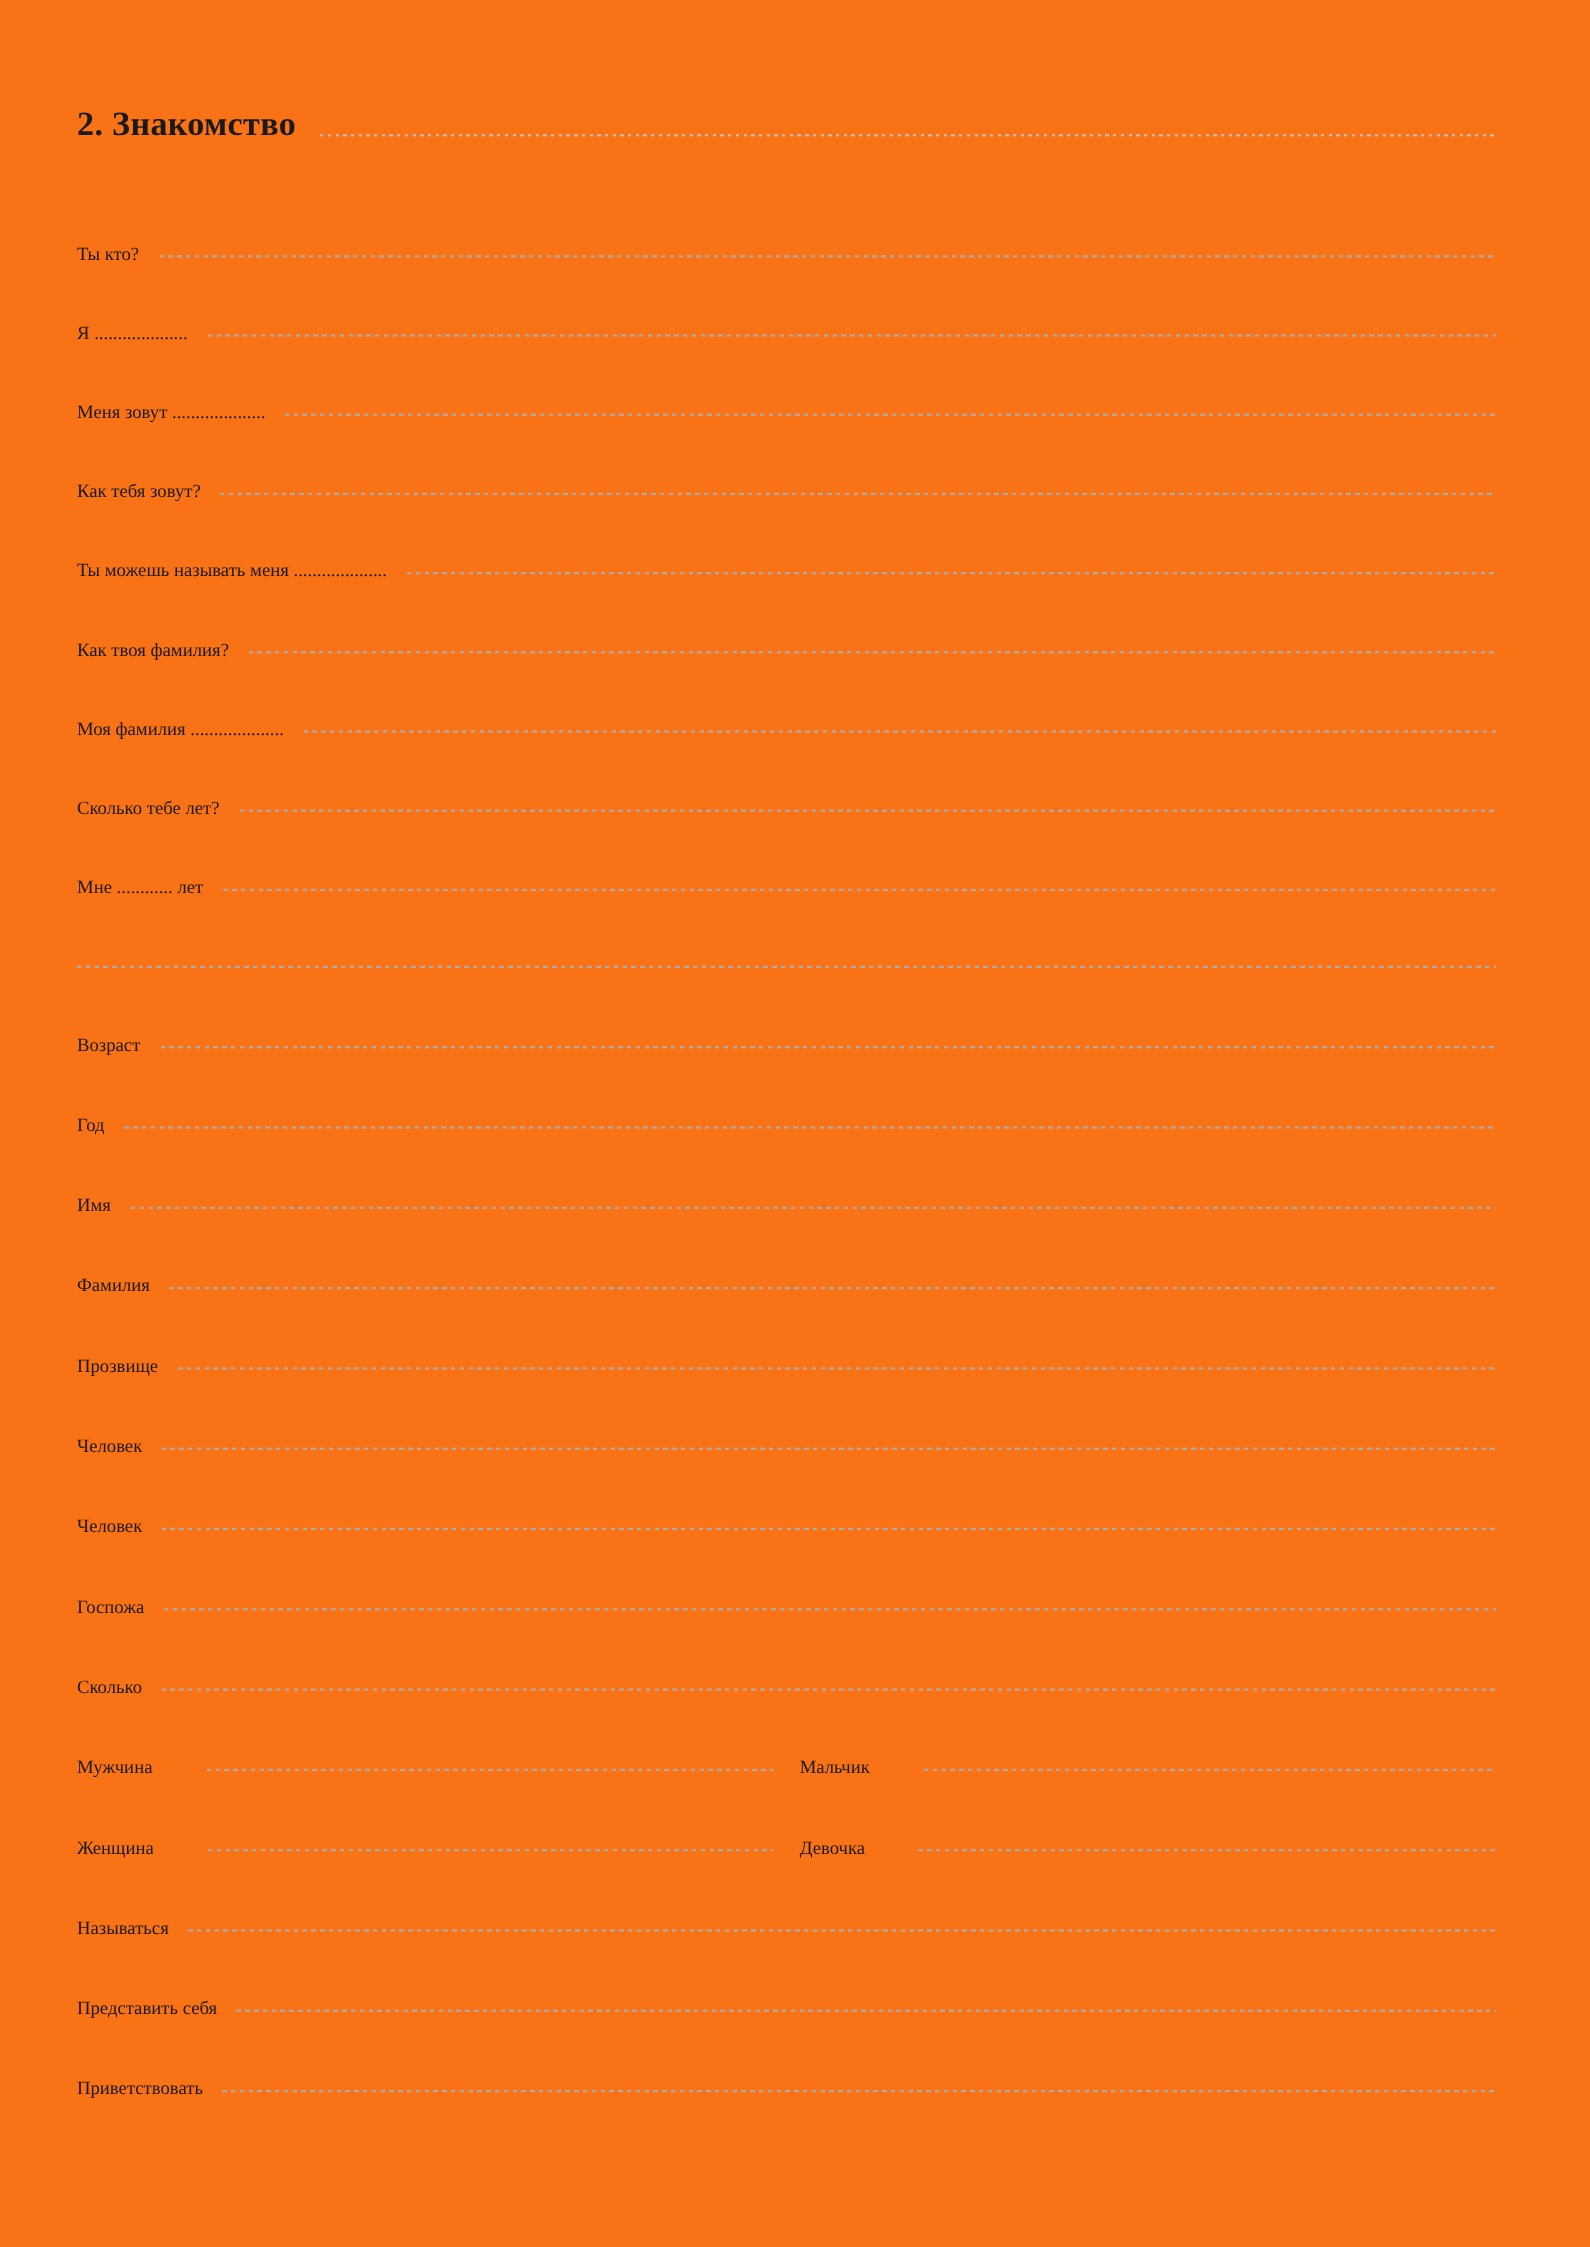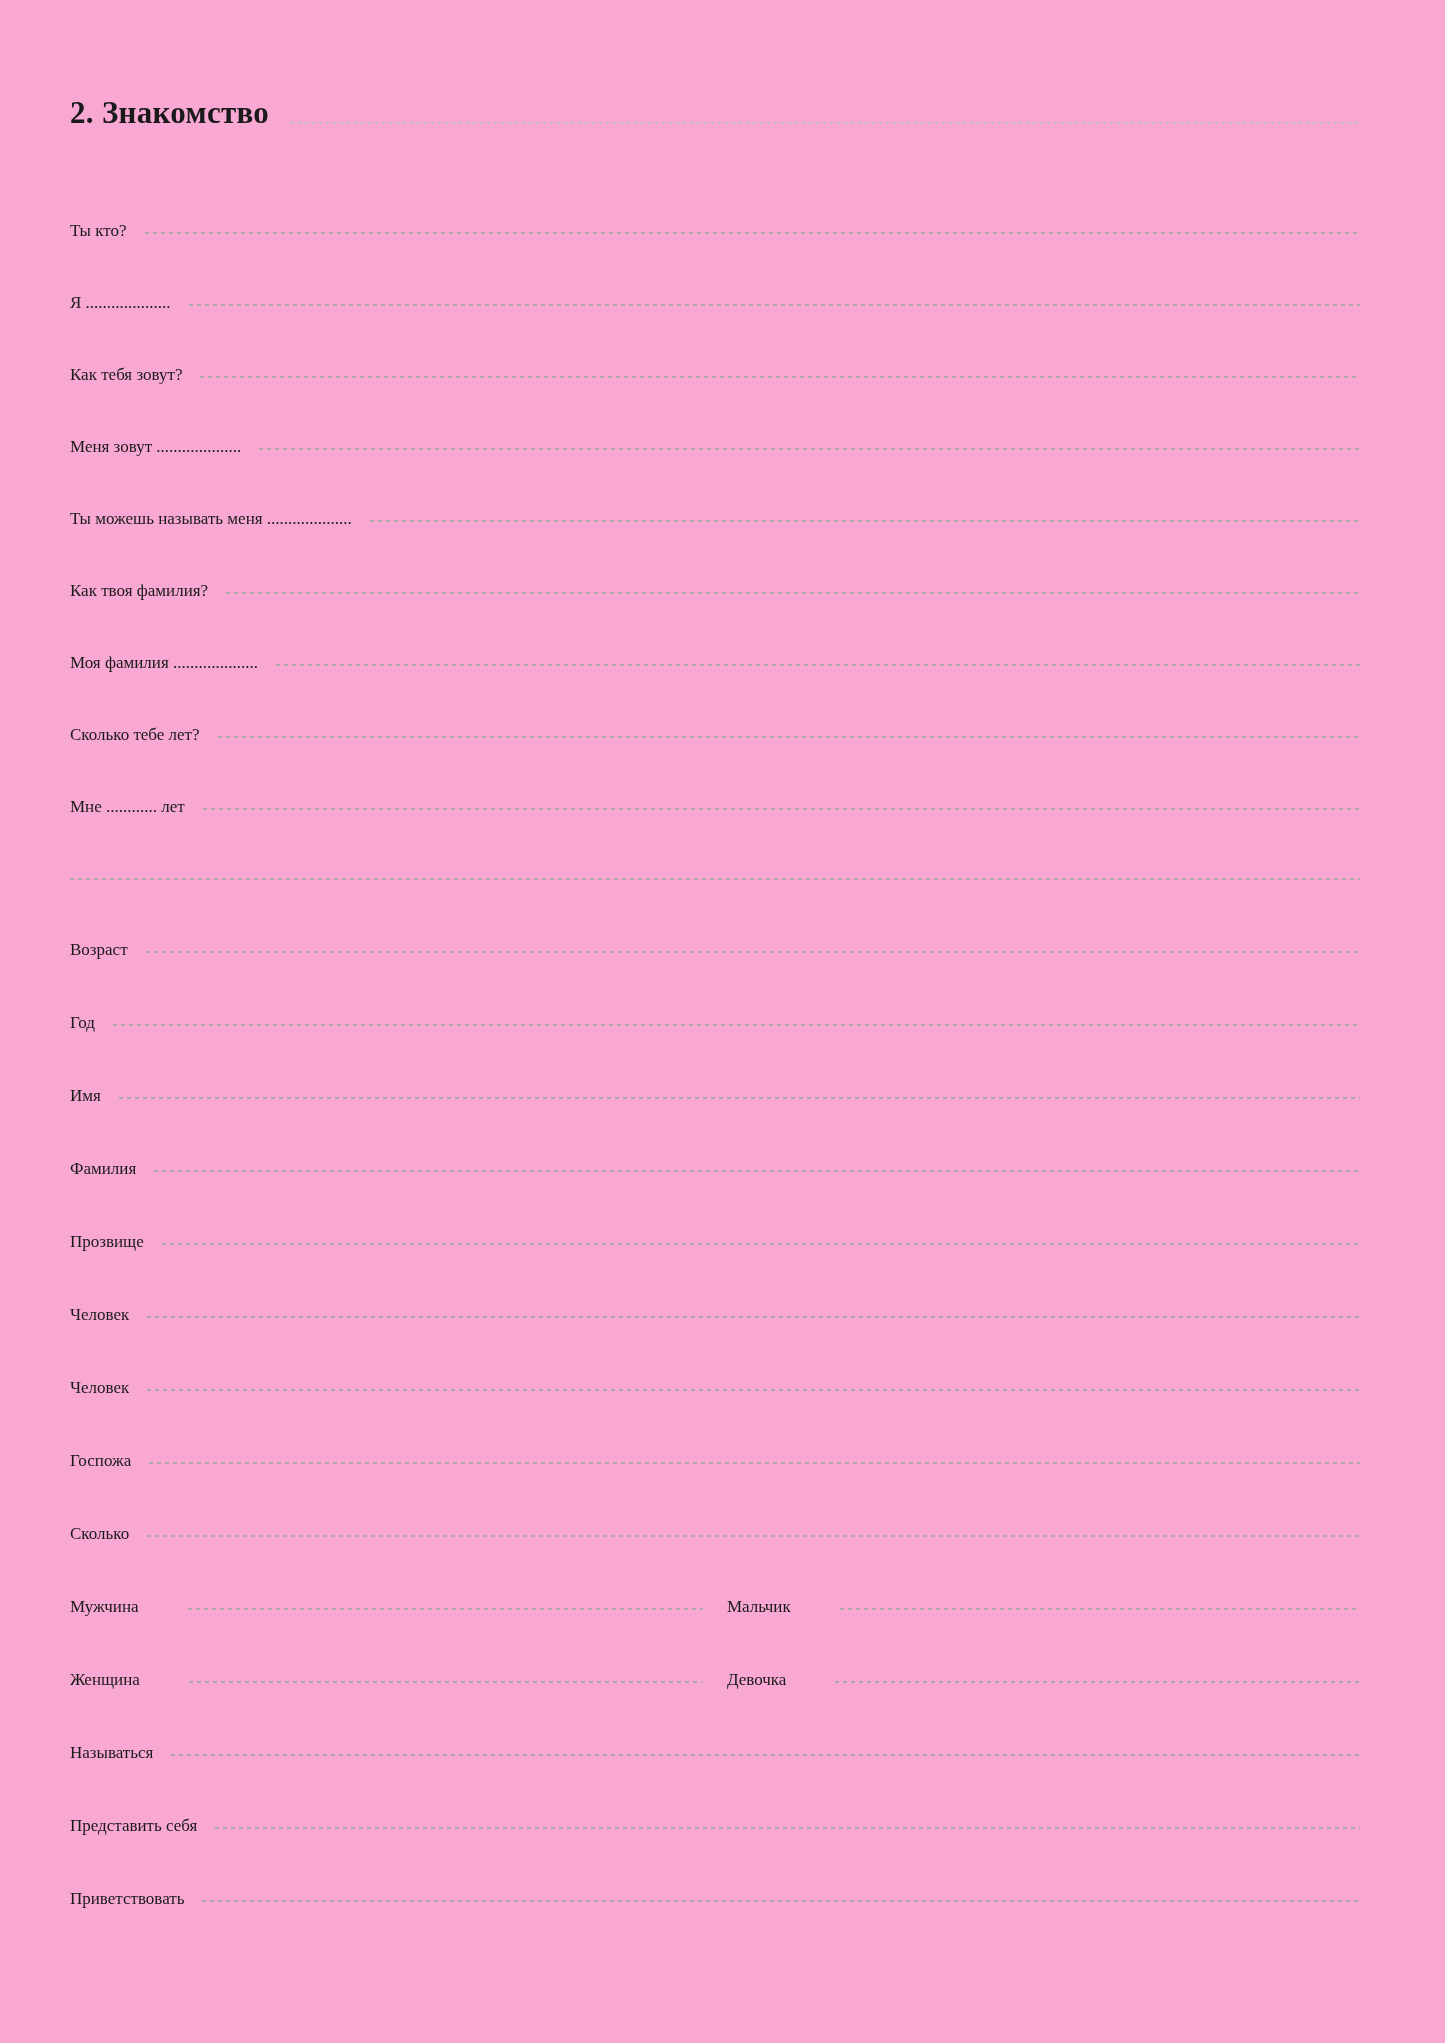--- a/index.html
+++ b/index.html
@@ -5,21 +5,21 @@
   html, body {
     margin: 0;
     padding: 0;
     background: #ffffff;
   }
   .page {
     position: relative;
     width: 1445px;
     height: 2043px;
     box-sizing: border-box;
-    background: #f9a8d4;
+    background: #f97316;
     padding: 88px 85px 0 70px;
     font-family: "Liberation Serif", serif;
     color: #1a1a1a;
     overflow: hidden;
   }
   .title-row {
     display: flex;
     align-items: flex-end;
     height: 40px;
   }
@@ -91,28 +91,28 @@
   <div class="qa-section">
     <div class="row">
       <span class="label">Ты кто?</span>
       <span class="leader"></span>
     </div>
     <div class="row">
       <span class="label">Я ....................</span>
       <span class="leader"></span>
     </div>
     <div class="row">
+      <span class="label">Меня зовут ....................</span>
+      <span class="leader"></span>
+    </div>
+    <div class="row">
       <span class="label">Как тебя зовут?</span>
       <span class="leader"></span>
     </div>
     <div class="row">
-      <span class="label">Меня зовут ....................</span>
-      <span class="leader"></span>
-    </div>
-    <div class="row">
       <span class="label">Ты можешь называть меня ....................</span>
       <span class="leader"></span>
     </div>
     <div class="row">
       <span class="label">Как твоя фамилия?</span>
       <span class="leader"></span>
     </div>
     <div class="row">
       <span class="label">Моя фамилия ....................</span>
       <span class="leader"></span>

